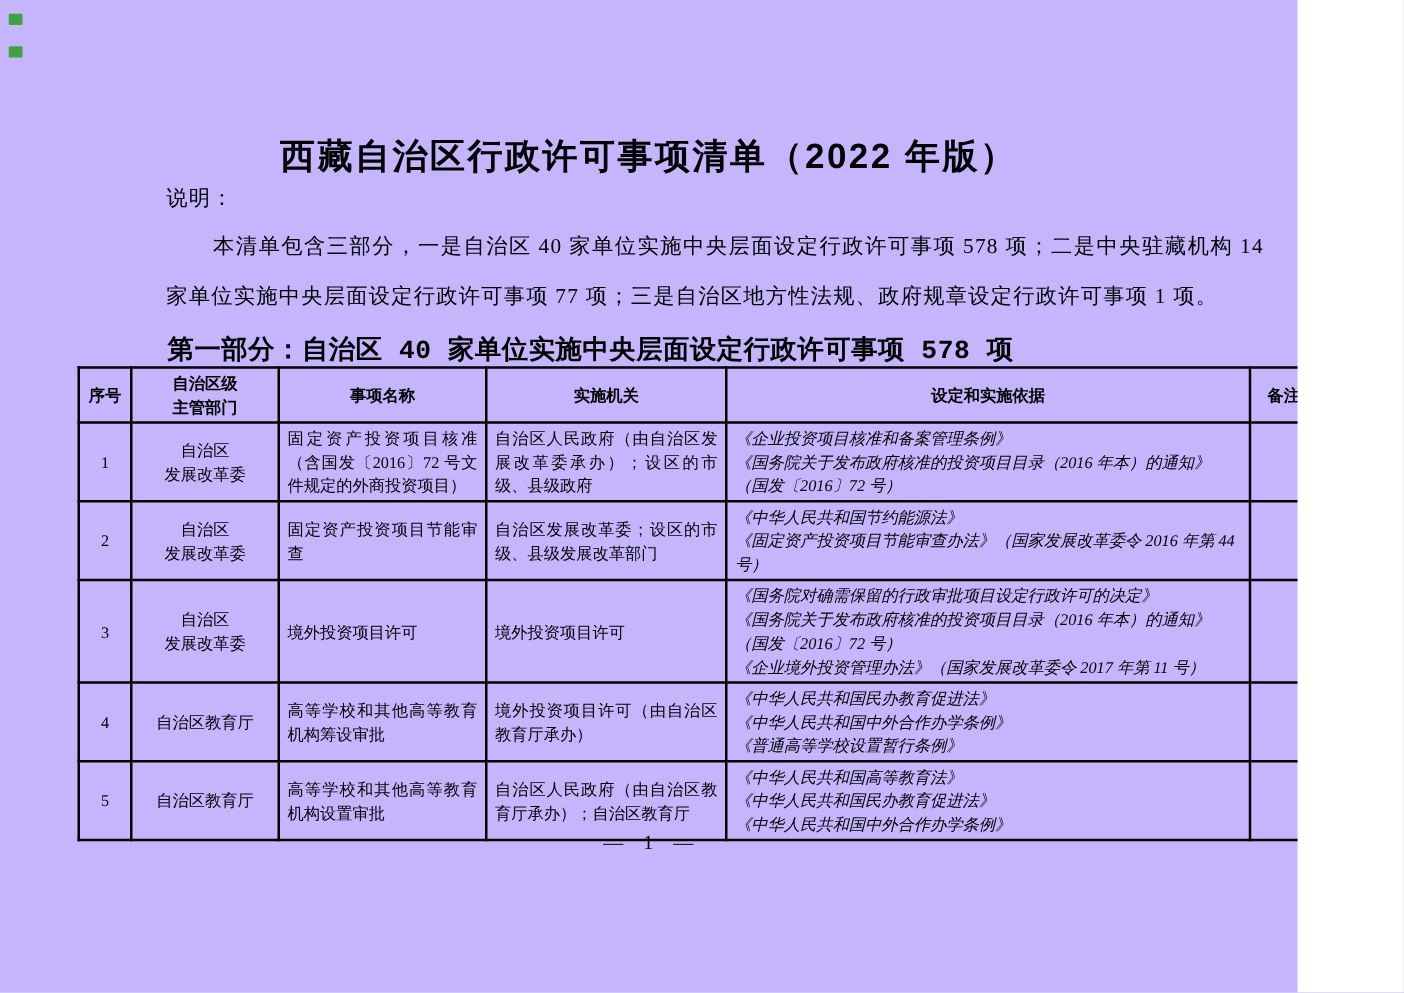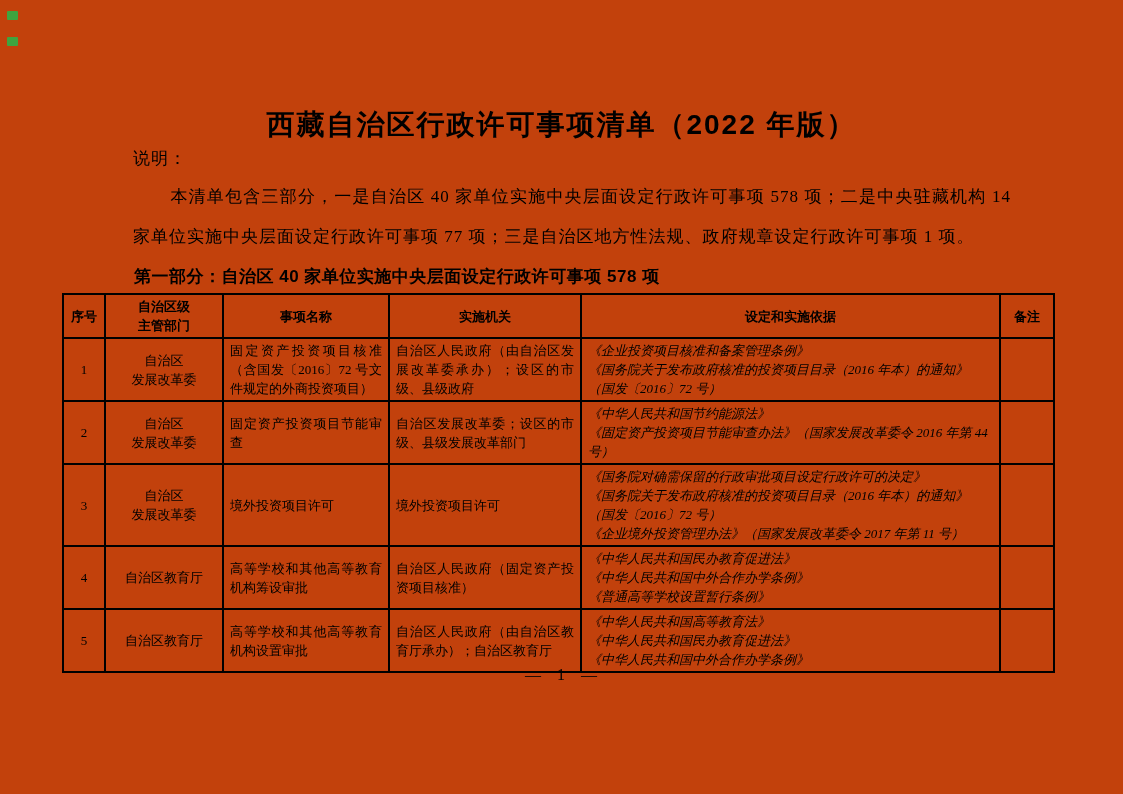--- a/index.html
+++ b/index.html
@@ -1,20 +1,20 @@
 <!DOCTYPE html>
 <html><head>
 <meta charset="utf-8">
 <style>
   html, body { margin:0; padding:0; }
   body {
     width:1123px; height:794px; background:#ffffff; color:#000;
     font-family:"Liberation Serif","DejaVu Serif",serif;
   }
-  .page { position:relative; width:1123px; height:794px; overflow:hidden; background:#c2410c; }
+  .page { position:relative; width:998px; height:794px; overflow:hidden; background:#c4b5fd;padding-left:40px; }
 
   .corner-mark { position:absolute; width:11px; height:9px; background:#3fa43f; border-radius:1px; }
   .cm1 { left:7px; top:11px; }
   .cm2 { left:7px; top:37px; }
 
   .doc-title {
     position:absolute; top:106px; left:0; width:100%; margin:0;
     text-align:center; font-size:28px; font-weight:bold; letter-spacing:2px;
     font-family:"Liberation Sans","DejaVu Sans",sans-serif;
   }
@@ -24,22 +24,22 @@
     font-size:17px; letter-spacing:1px;
   }
   .note-body {
     position:absolute; top:177px; left:133px; width:878px; margin:0;
     font-size:17px; line-height:40px; letter-spacing:1px;
     text-align:justify; text-indent:2.2em;
   }
 
   .section-heading {
     position:absolute; top:265px; left:134px; margin:0;
-    font-size:17px; font-weight:bold; letter-spacing:0.5px;
-    font-family:Liberation Sans, sans-serif;
+    font-size:21px; font-weight:bold; letter-spacing:0.5px;
+    font-family:Liberation Mono, monospace;
   }
 
   .list-table {
     position:absolute; top:293px; left:62px; width:991px;
     border-collapse:collapse; table-layout:fixed;border-radius:24px;
   }
   .list-table th, .list-table td {
     border:2px solid #000; padding:2px 6px;
     font-size:13px; line-height:19px; vertical-align:middle;
     overflow:hidden;
@@ -131,21 +131,21 @@
           <div>《国务院关于发布政府核准的投资项目目录（2016 年本）的通知》（国发〔2016〕72 号）</div>
           <div>《企业境外投资管理办法》（国家发展改革委令 2017 年第 11 号）</div>
         </td>
         <td class="c-remark"></td>
       </tr>
 
       <tr style="height:57px">
         <td class="c-no">4</td>
         <td class="c-dept">自治区教育厅</td>
         <td class="c-item">高等学校和其他高等教育机构筹设审批</td>
-        <td class="c-agency">自治区人民政府（固定资产投资项目核准）</td>
+        <td class="c-agency">境外投资项目许可（由自治区教育厅承办）</td>
         <td class="c-basis">
           <div>《中华人民共和国民办教育促进法》</div>
           <div>《中华人民共和国中外合作办学条例》</div>
           <div>《普通高等学校设置暂行条例》</div>
         </td>
         <td class="c-remark"></td>
       </tr>
 
       <tr style="height:60px">
         <td class="c-no">5</td>

